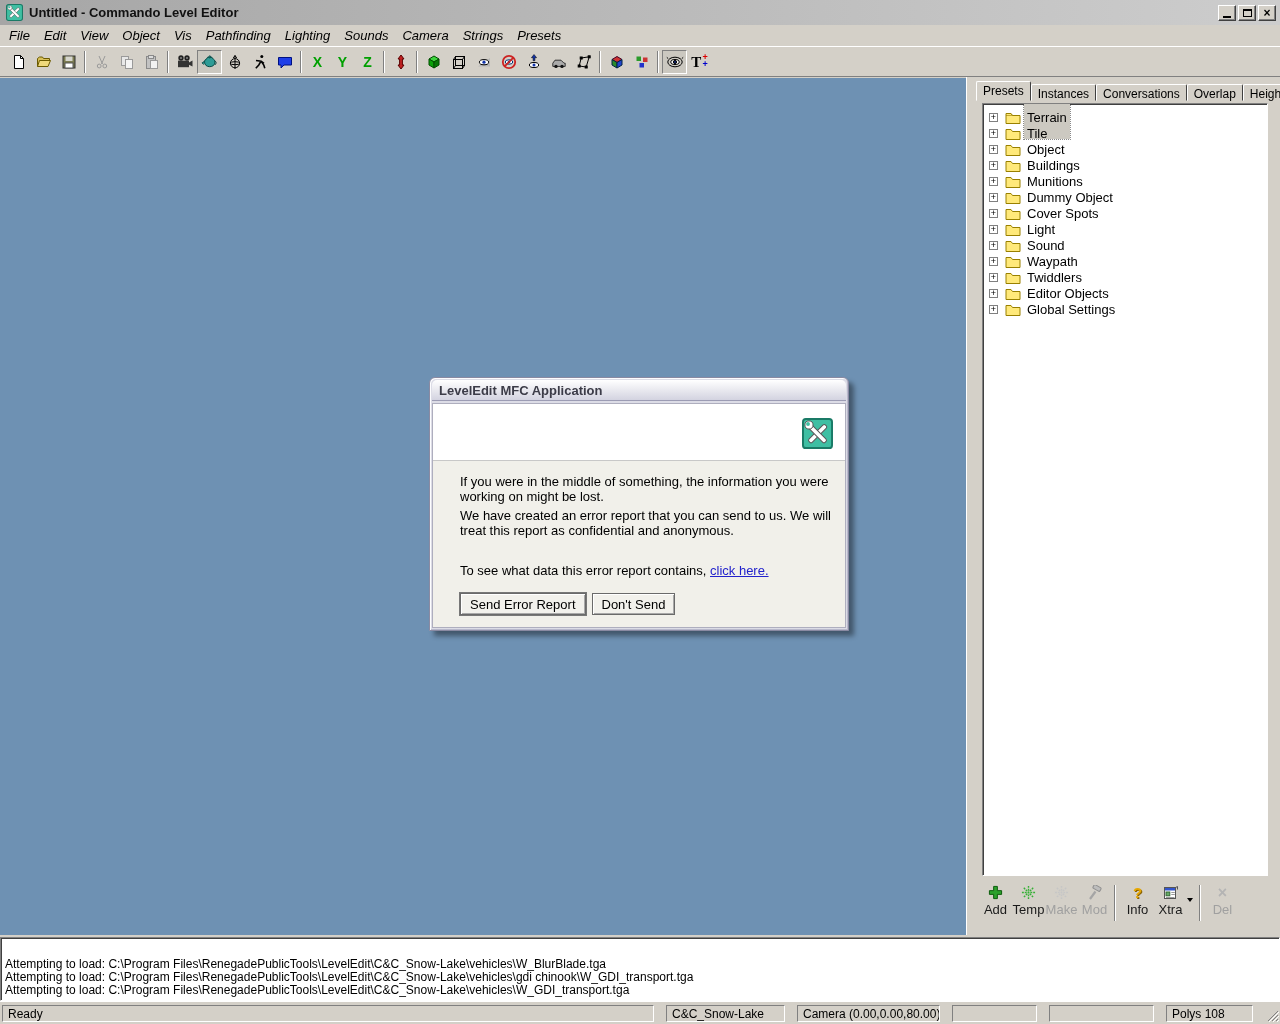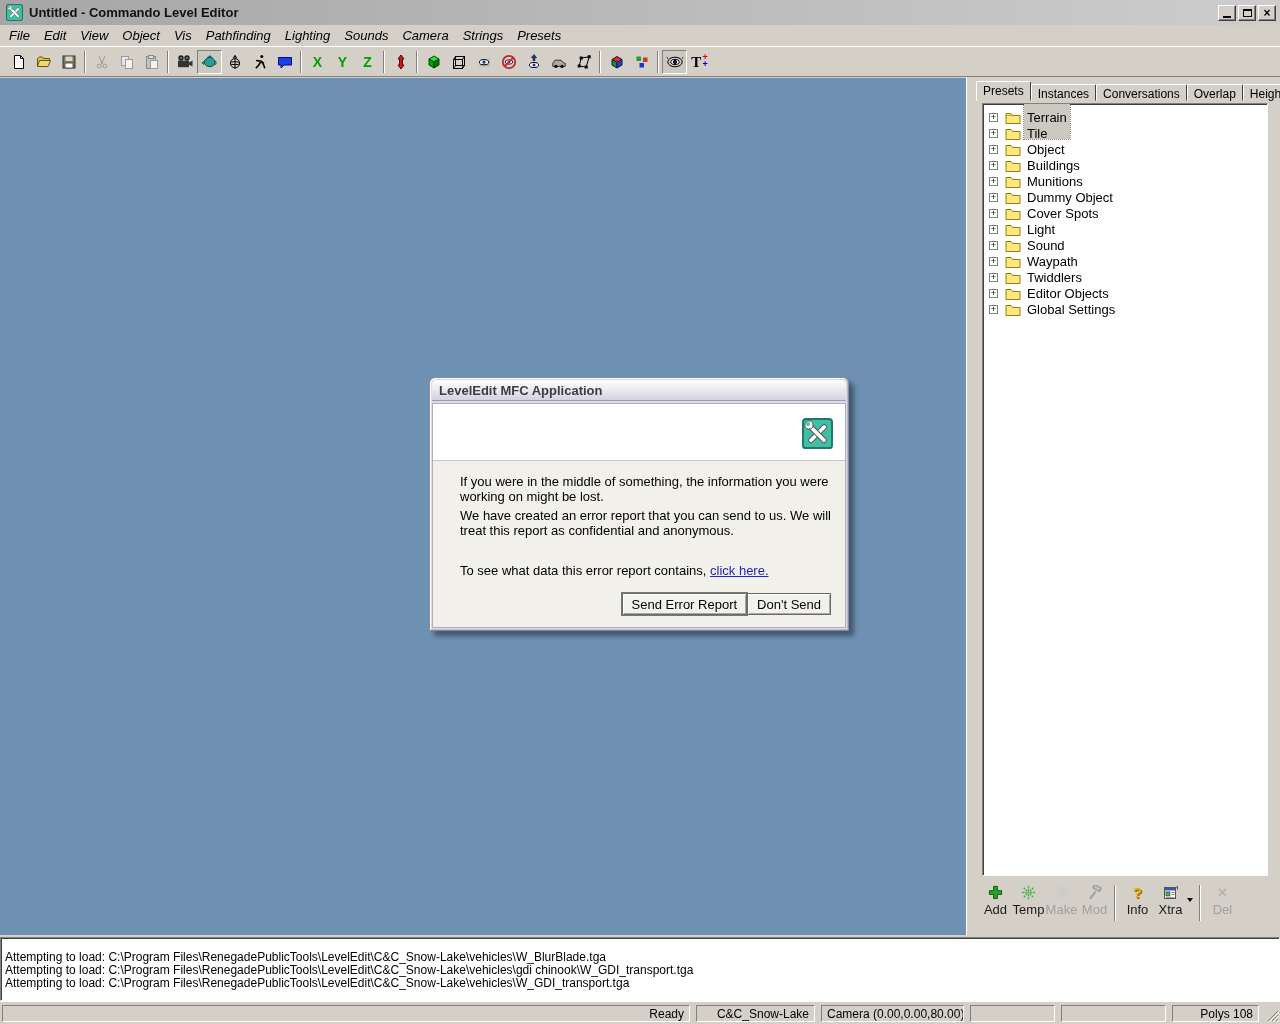--- a/index.html
+++ b/index.html
@@ -55,26 +55,26 @@
   .pbtn .ic { height:19px; display:flex; align-items:center; justify-content:center; }
   .pbtn .lb { font-size:13px; margin-top:0; color:#1a1a1a; }
   .pbtn.disabled .lb { color:#a0a0a0; }
   .psep { width:2px; height:36px; border-left:1px solid #808080; border-right:1px solid #fff; margin:2px 5px 0 3px; }
   .darr { width:0; height:0; border:3px solid transparent; border-top:4px solid #000; margin:15px 3px 0 0; }
   .qmark { font-size:15px; font-weight:bold; color:#E8A800; text-shadow:1px 1px 0 #8a6200; }
   .delx { font-size:16px; font-weight:bold; color:#b4b4b4; line-height:14px; }
 
   
   .logbox { position:absolute; left:0; top:937px; width:1280px; height:64px; background:#fff;
-    border:1px solid; border-color:#808080 #fff #fff #808080; box-shadow: inset 1px 1px 0 #404040; padding:13px 4px; }
+    border:1px solid; border-color:#808080 #fff #fff #808080; box-shadow: inset 1px 1px 0 #404040; padding:20px 4px; }
   .logline { font-size:12px; line-height:13px; white-space:nowrap; }
 
   
   .statusbar { position:absolute; left:0; top:1001px; width:1280px; height:23px; background:#d4d0c8; border-top:1px solid #fff;
-    display:flex; align-items:center; padding:2px 1px 2px 2px; gap:6px;text-align:right; }
+    display:flex; align-items:center; padding:2px 1px 2px 2px; gap:12px; }
   .spanel { height:17px; border:1px solid; border-color:#808080 #fff #fff #808080; font-size:12px; padding:1px 5px; white-space:nowrap; overflow:hidden; }
   .sp-ready { flex:1; }
   .sp-level { width:119px; } .sp-cam { width:143px; } .sp-e1 { width:85px; } .sp-e2 { width:105px; } .sp-polys { width:87px; }
   .grip { width:14px; height:14px; align-self:flex-end; }
 
   
   .dialog { position:absolute; left:429px; top:377px; width:420px; z-index:10;
     background:#dcdce6; border:1px solid #8a8aa2; border-radius:6px 6px 0 0;
     box-shadow: inset 1px 1px 0 #fdfdff, inset -1px -1px 0 #b9b9cc, 5px 5px 5px rgba(0,0,0,.4); padding:2px; }
   .dlg-title { height:21px; border-radius:5px 5px 0 0; background:linear-gradient(#ffffff,#d3d3e0);
@@ -83,21 +83,21 @@
   .dlg-inner { margin-top:2px; border:1px solid #aeaebe; background:#f1f0ea; }
   .dlg-header { background:#fff; padding:13px 12px 11px 26px; display:flex; align-items:flex-start; border-bottom:1px solid #c8c8c8; }
   .dlg-headline { font-weight:bold; width:345px; line-height:15px; font-size:13px; }
   .dlg-appicon { width:31px; height:31px; margin-left:auto; margin-top:1px; }
   .dlg-body { padding:13px 14px 12px 27px; }
   .dlg-body p { width:372px; line-height:15px; font-size:13px; }
   .p-tell { font-weight:bold; margin-top:14px; }
   .p-body2 { margin-top:4px; }
   .p-link { margin-top:25px; }
   .dlg-link { color:#2222cc; text-decoration:underline; cursor:pointer; }
-  .dlg-btnrow { display:flex; justify-content:flex-end; margin-top:15px; }
+  .dlg-btnrow { display:flex; justify-content:flex-start; gap:6px; margin-top:15px; }
   .dlg-btn { height:22px; font-size:13px; font-family:"Liberation Sans",sans-serif; padding:0 9px;
     background:#f2f1ec; border:1px solid #6a6a6a; box-shadow: inset 1px 1px 0 #fff, inset -1px -1px 0 #a8a8a8; }
   .dlg-btn.primary { box-shadow: inset 1px 1px 0 #fff, inset -1px -1px 0 #a8a8a8, 0 0 0 1px #777; }
 </style>
 </head>
 <body>
 
 <div class="titlebar">
   <svg class="ticon" viewBox="0 0 16 16">
     <rect x="0.5" y="0.5" width="15" height="15" rx="2" fill="#3FBFA3" stroke="#1a7a66"></rect>

